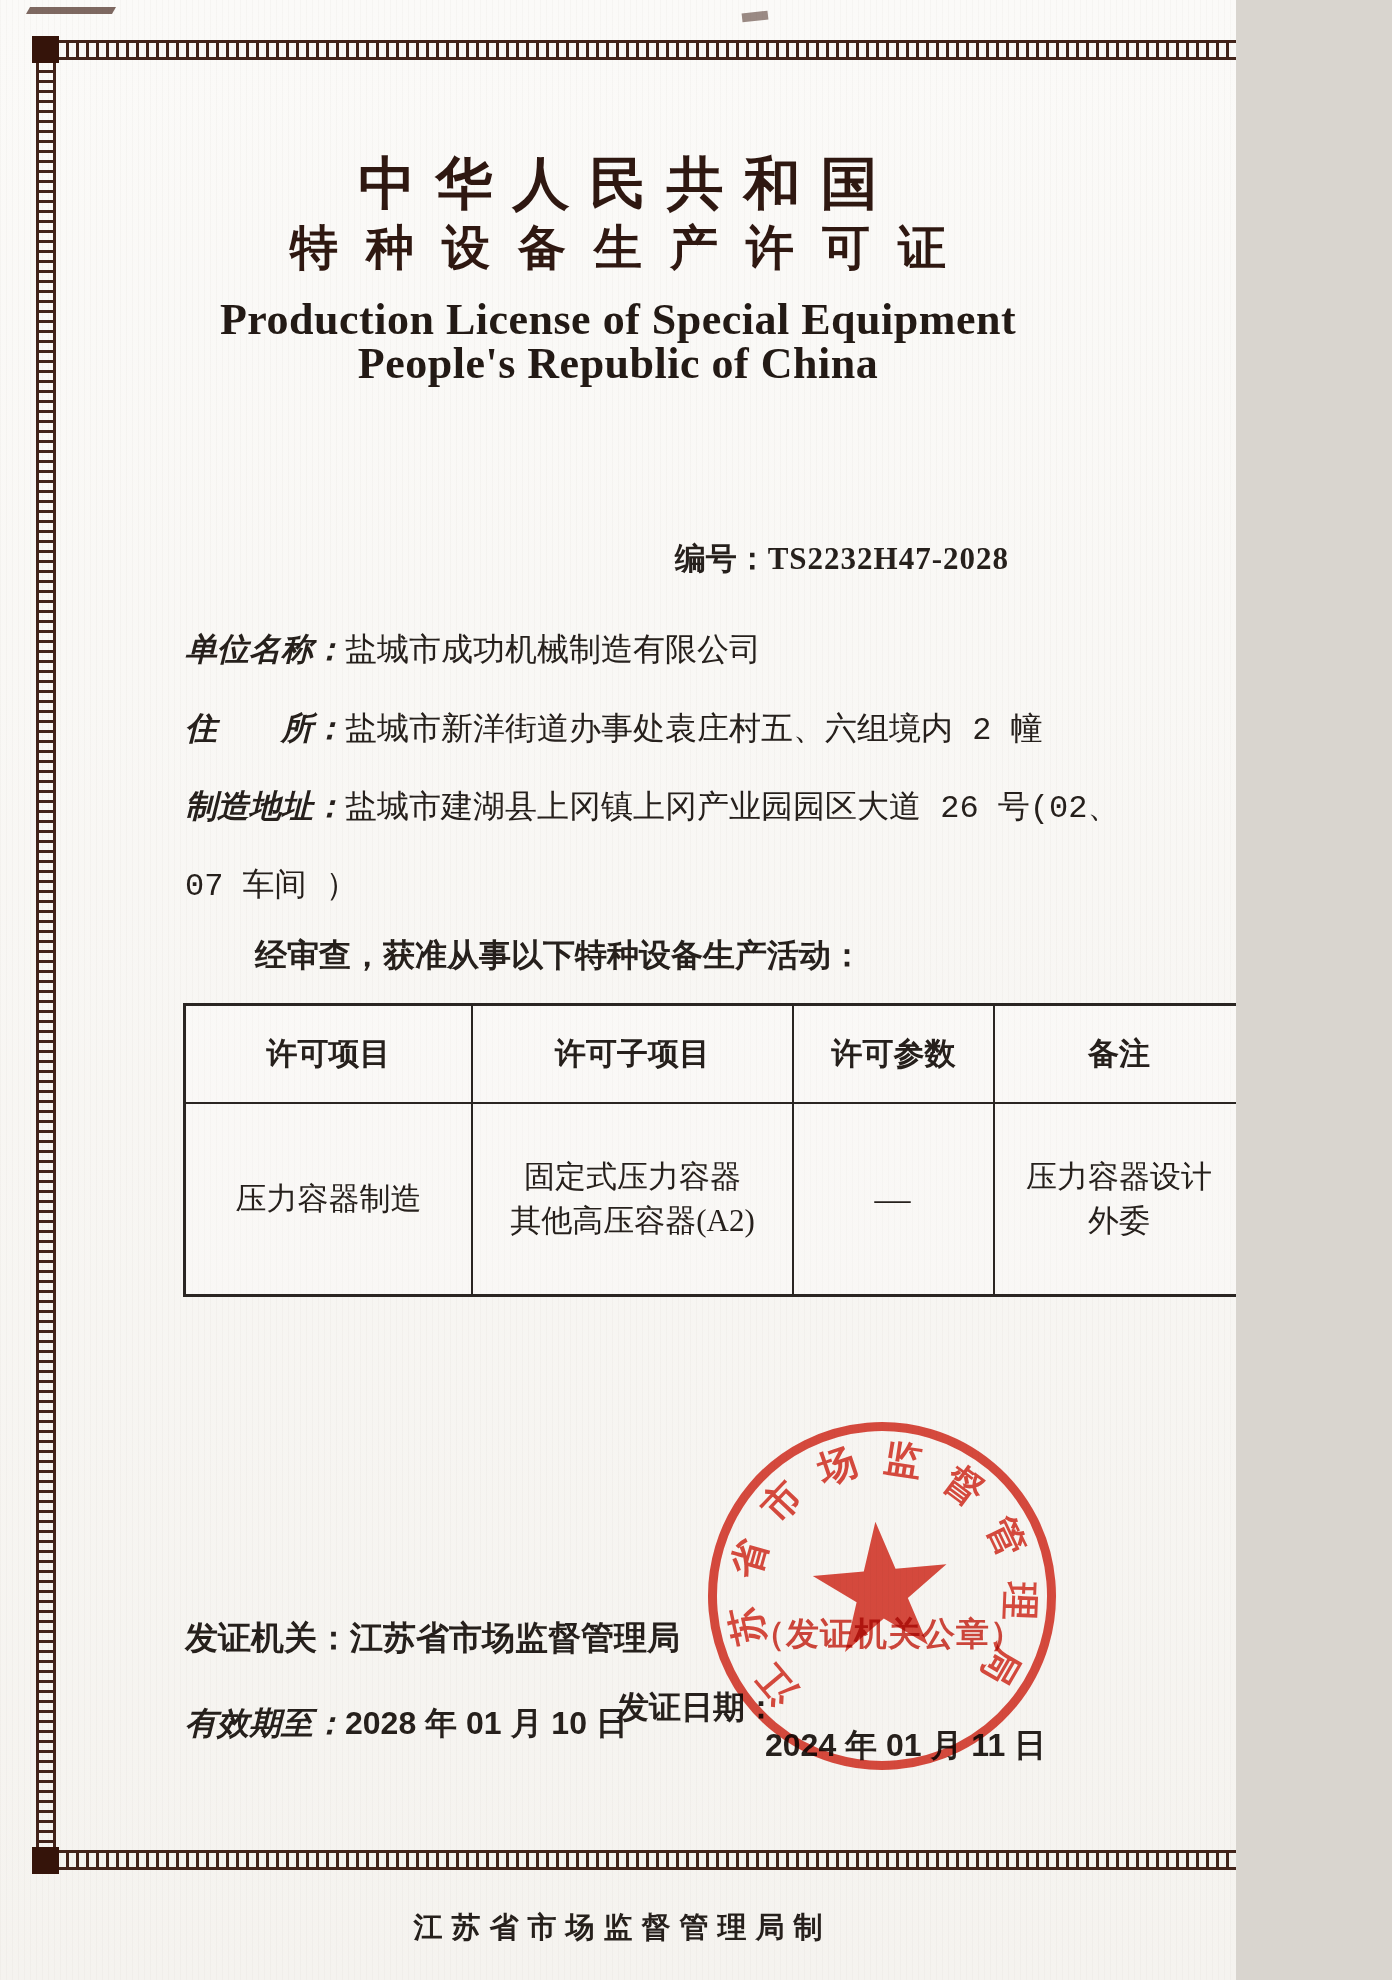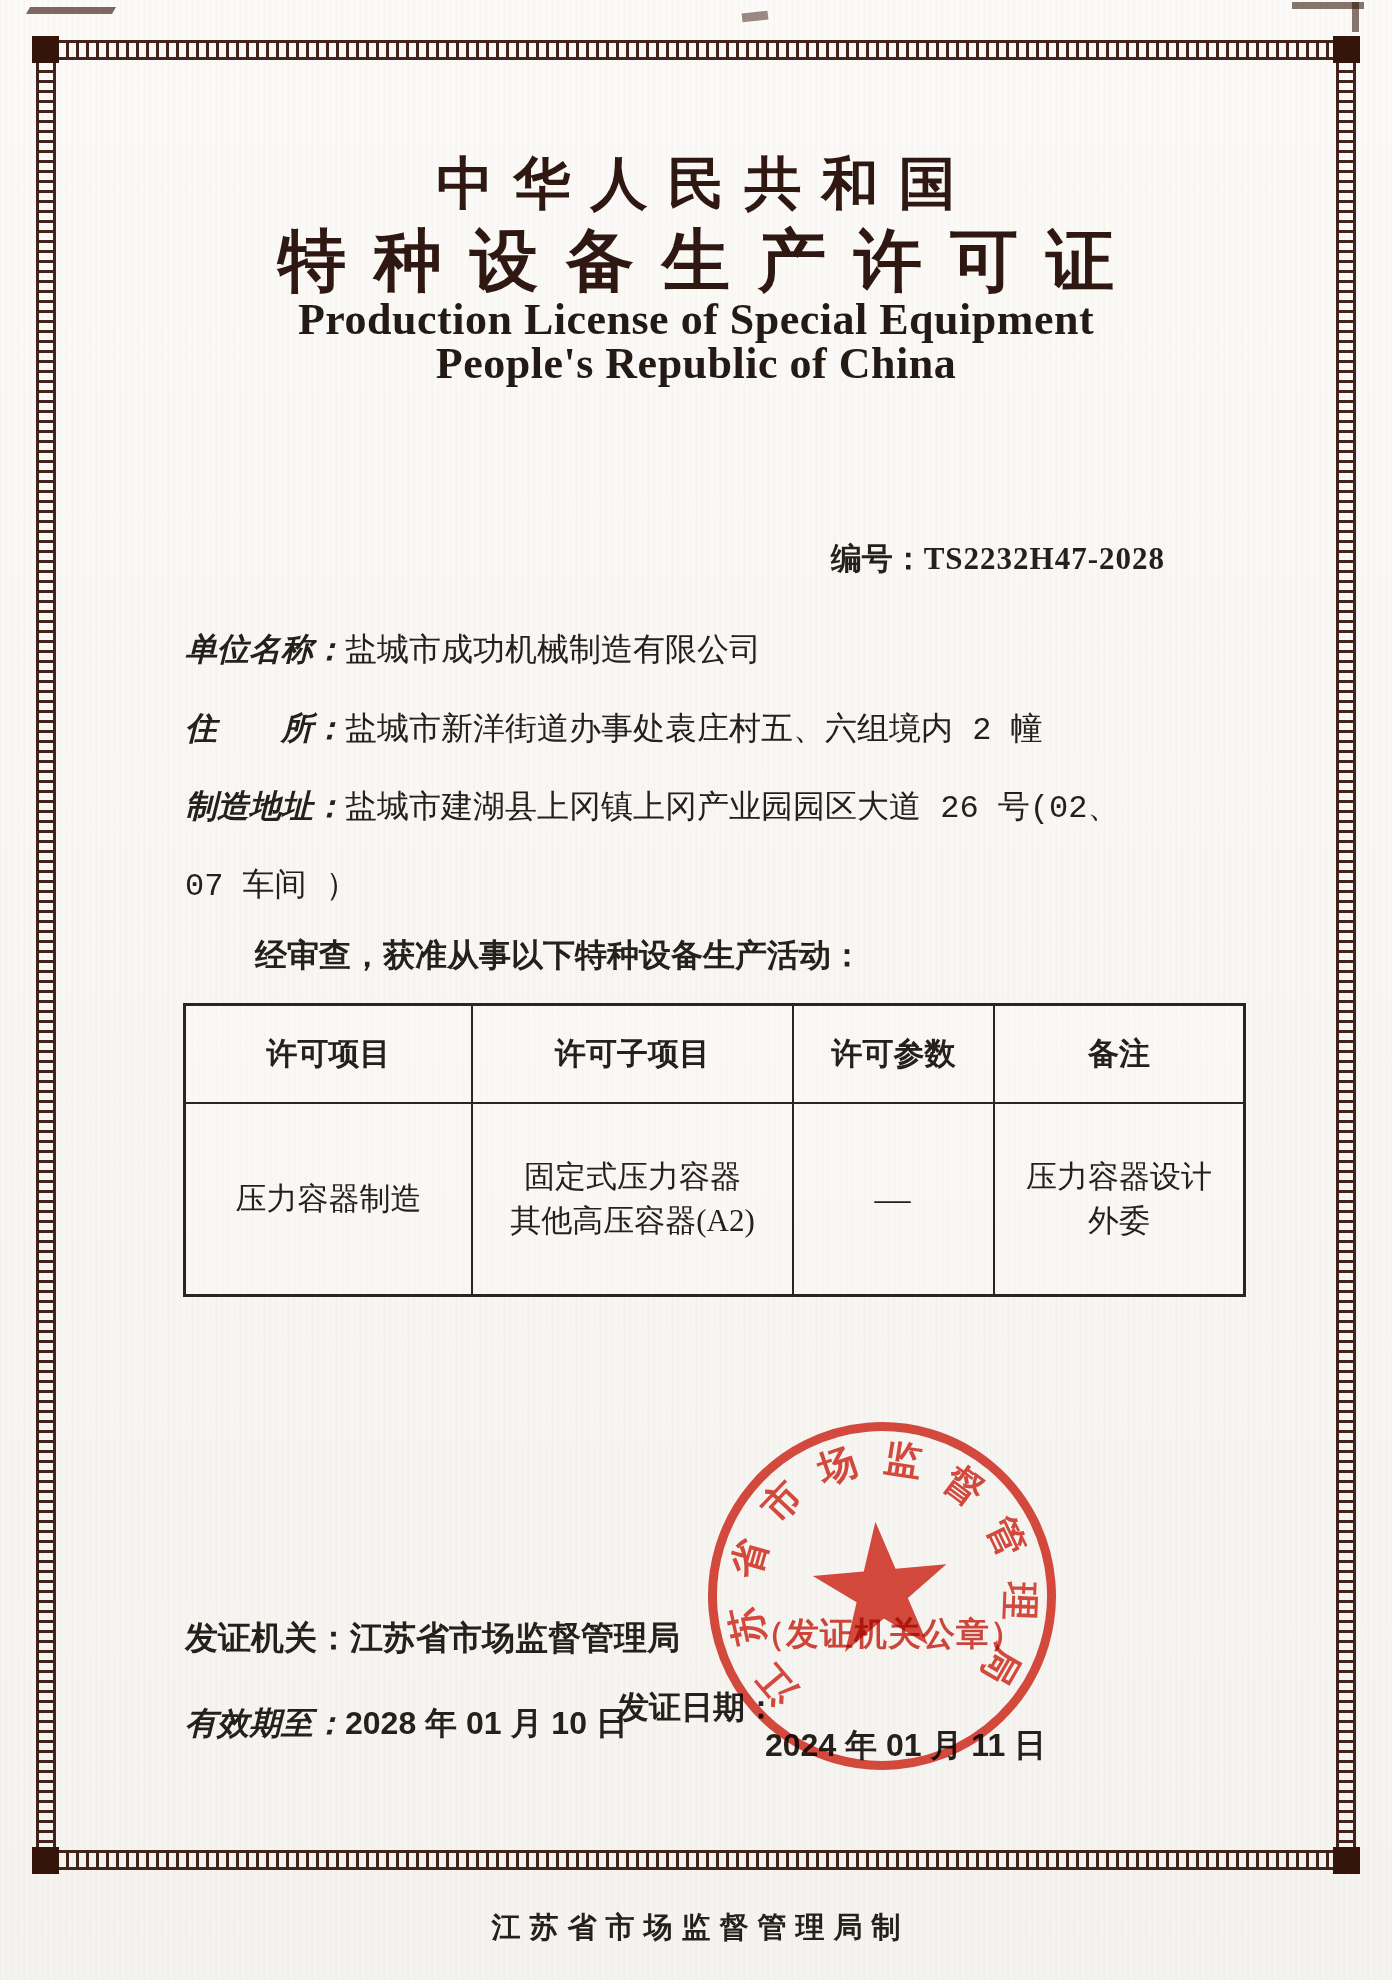--- a/index.html
+++ b/index.html
@@ -1,17 +1,17 @@
 <!DOCTYPE html>
 <html><head>
 <meta charset="utf-8">
 <style>
   html,body{margin:0;padding:0;background:#d9d5cf;}
   .page{
-    position:relative; width:1392px; height:1980px; overflow:hidden;
+    position:relative; width:1236px; height:1980px; overflow:hidden;
     background:
       repeating-linear-gradient(90deg, rgba(120,108,96,0.035) 0 1px, rgba(0,0,0,0) 1px 6px),
       linear-gradient(#fbfaf8,#f5f3ef);
     font-family:"Liberation Serif","DejaVu Serif",serif;
     color:#26201c;
   }
   
   .frame{position:absolute; left:36px; top:40px; width:1320px; height:1830px;}
   .edge{position:absolute; opacity:.93;}
   .edge.h{
@@ -33,21 +33,21 @@
   .artifact{position:absolute; background:#3a1a10;}
   .a1{left:28px; top:7px; width:86px; height:7px; opacity:.65; transform:skewX(-30deg);}
   .a2{left:742px; top:12px; width:26px; height:9px; opacity:.5; transform:rotate(-6deg);}
   .a3{left:1292px; top:2px; width:72px; height:7px; opacity:.6;}
   .a4{left:1352px; top:2px; width:7px; height:30px; opacity:.6;}
 
   
   .title-cn-1{position:absolute; left:0; right:0; top:146px; text-align:center;
     font-size:57px; font-weight:700; letter-spacing:20px; color:#2f1811; text-indent:20px;}
   .title-cn-2{position:absolute; left:0; right:0; top:216px; text-align:center;
-    font-size:68px; font-weight:700; letter-spacing:28px; color:#2f1811; text-indent:28px;}
+    font-size:48px; font-weight:700; letter-spacing:28px; color:#2f1811; text-indent:28px;}
   .title-en{position:absolute; left:0; right:0; text-align:center;
     font-size:44px; font-weight:700; color:#231a15; letter-spacing:.5px;}
   .en1{top:294px;} .en2{top:338px;}
 
   
   .license-no{position:absolute; right:227px; top:538px; font-size:31px; font-weight:600;}
   .license-no .num{letter-spacing:1px;}
 
   
   .field{position:absolute; left:185px; font-size:32px; white-space:nowrap;}

